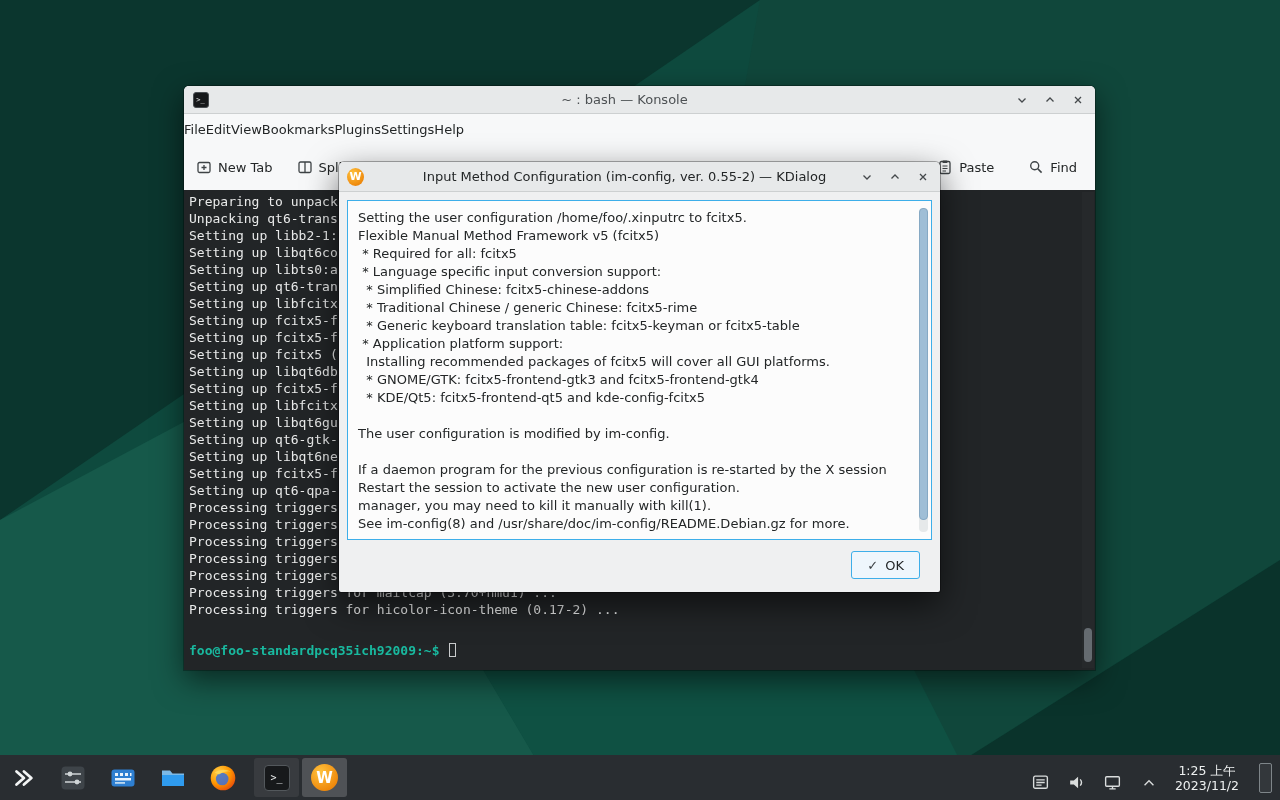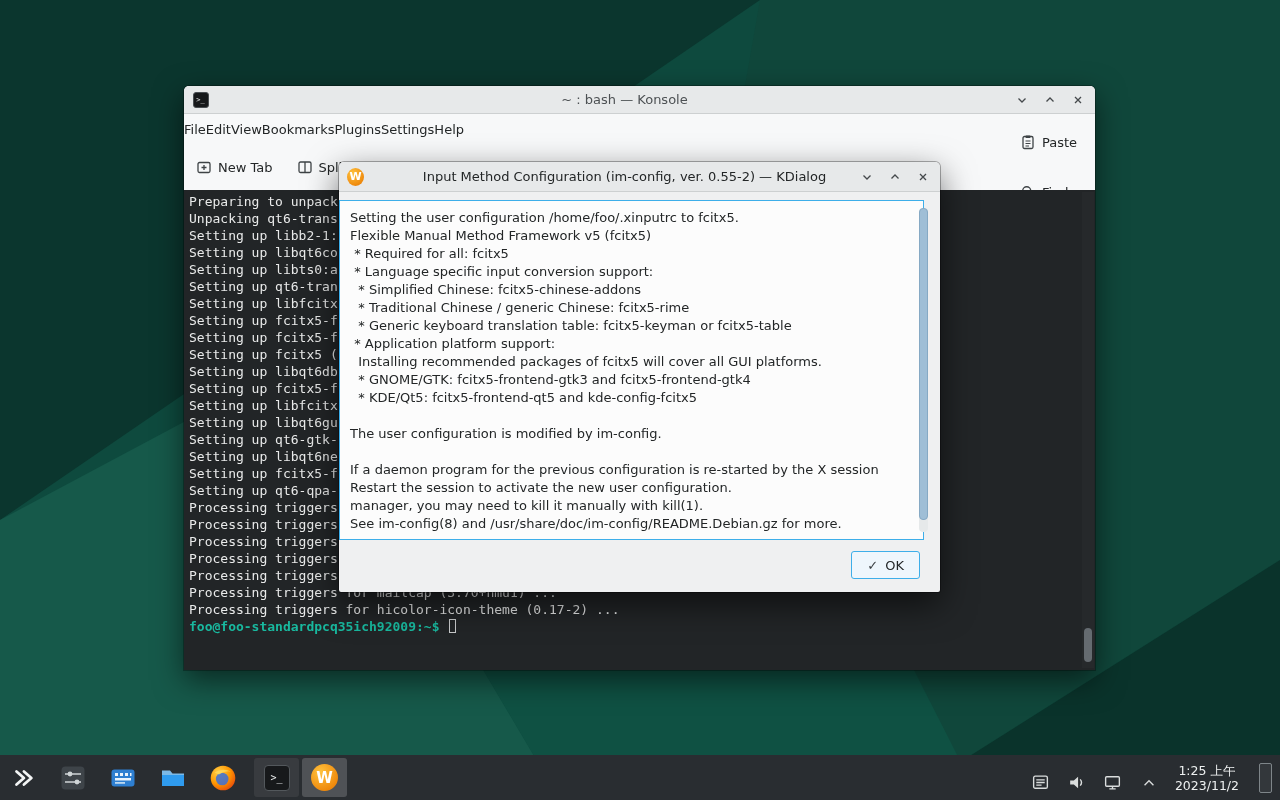--- a/index.html
+++ b/index.html
@@ -19,42 +19,42 @@
   .win-buttons { margin-left:auto; display:flex; gap:10px; align-items:center; z-index:2; }
   .win-btn { width:18px; height:18px; display:flex; align-items:center; justify-content:center; border-radius:9px; }
   .app-ico { width:17px; height:17px; display:flex; align-items:center; justify-content:center; }
   .konsole-glyph { width:16px; height:16px; background:#17191b; border:1px solid #4a4f53; border-radius:3px;
                    color:#e8e9e9; font-family:"DejaVu Sans Mono", monospace; font-size:7px; line-height:14px; text-align:center; }
   .menubar { height:30px; display:flex; align-items:center; background:var(--chrome-bg); font-size:13px; color:#232627; }
   .menu-item { padding:5px 0; border-radius:3px; }
   .toolbar { height:46px; display:flex; align-items:center; padding:0 12px; gap:24px; position:relative;
              background:var(--chrome-bg); font-size:13px; color:#232627; }
   .tool-btn { display:flex; align-items:center; gap:6px; white-space:nowrap; }
-  .tool-right { position:absolute; right:18px; display:flex; gap:34px;flex-direction:column; }
+  .tool-right { position:absolute; right:18px; display:flex; gap:34px; }
   .terminal { position:absolute; left:0; top:104px; right:0; bottom:0; background:var(--terminal-bg);
               font-family:"DejaVu Sans Mono", monospace; font-size:13px; color:var(--terminal-fg); overflow:hidden; }
   .term-lines { position:absolute; left:5px; top:3px; }
   .term-line { height:17px; line-height:17px; white-space:pre; }
-  .prompt-row { position:absolute; left:5px; top:428px; height:17px; line-height:17px; white-space:pre; }
+  .prompt-row { position:absolute; left:5px; top:452px; height:17px; line-height:17px; white-space:pre; }
   .prompt { color:var(--prompt-color); font-weight:bold; }
   .cursor { display:inline-block; width:7px; height:14px; border:1px solid #c9cbcc; vertical-align:-2px; margin-left:2px; }
   .term-scrollbar { position:absolute; right:1px; top:2px; bottom:2px; width:12px; background:#26292b; }
   .term-thumb { position:absolute; left:2px; right:2px; bottom:6px; height:34px; background:#656b70; border-radius:4px; }
 
   
   .kdialog { position:absolute; left:339px; top:162px; width:601px; height:430px; z-index:20;
              background:var(--window-bg); border-radius:5px 5px 2px 2px;
              box-shadow:0 12px 34px rgba(0,0,0,.6), 0 0 0 1px rgba(0,0,0,.3); }
   .kdialog .titlebar { height:30px; border-radius:5px 5px 0 0; }
   .kdialog .tb-title { color:#232627; font-weight:500; }
   .w-badge { border-radius:50%; background:radial-gradient(circle at 35% 30%, #ffc23d, #ef8b0e 70%, #d9740a);
              color:#fff; font-weight:bold; display:flex; align-items:center; justify-content:center; }
   .w-badge.small { width:18px; height:18px; font-size:11px; }
   .w-badge.big { width:27px; height:27px; font-size:15px; }
-  .dlg-area { position:absolute; left:0; top:38px; width:585px; height:340px; background:var(--dialog-area-bg);
+  .dlg-area { position:absolute; left:8px; top:38px; width:585px; height:340px; background:var(--dialog-area-bg);
               border:1px solid var(--accent); overflow:hidden; padding:8px 26px 0 10px;
               font-size:13px; color:#232627; }
   .dlg-line { height:18px; line-height:18px; white-space:pre; }
   .dlg-track { position:absolute; right:12px; top:46px; width:9px; height:324px; background:#e6e9ea; border-radius:4px; }
   .dlg-thumb { position:absolute; right:12px; top:46px; width:9px; height:312px; background:#9fbed6;
                border:1px solid #86a9c4; border-radius:4px; }
   .ok-btn { position:absolute; right:20px; bottom:13px; height:28px; padding:0 15px;
             display:flex; align-items:center; gap:7px; background:#eef6fc; border:1px solid var(--accent);
             border-radius:3px; font-size:13px; color:#232627; }
   .ok-check { font-size:13px; color:#3a3f42; }

